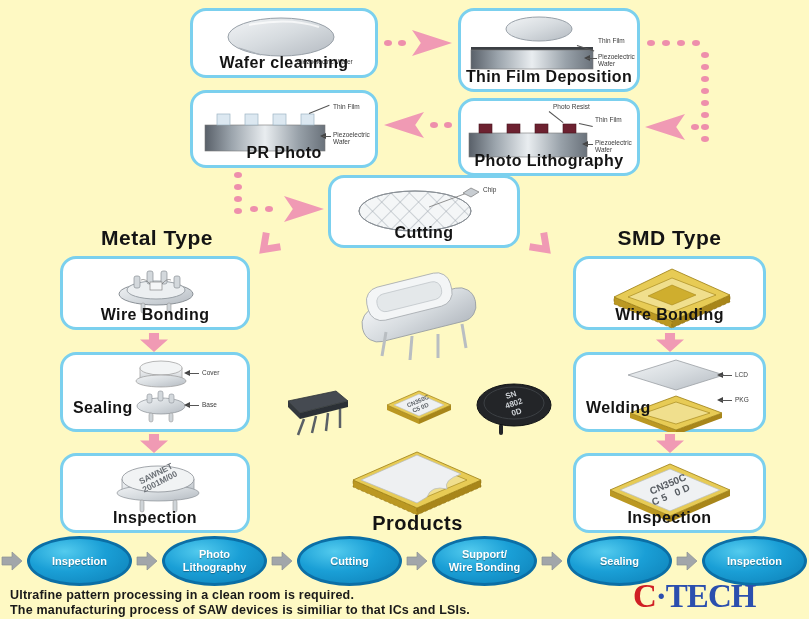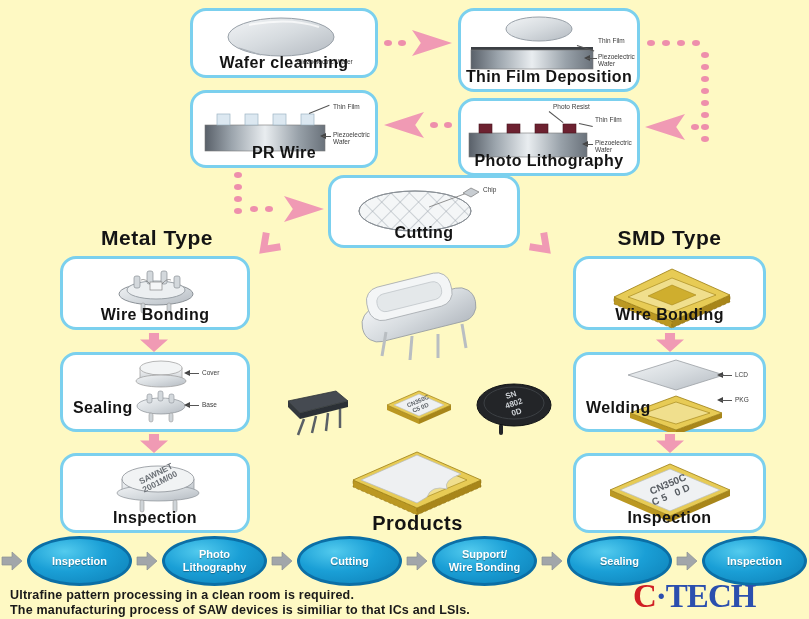--- a/index.html
+++ b/index.html
@@ -121,21 +121,21 @@
           <rect x="44" y="13" width="13" height="11" fill="#dce8f1"></rect>
         <rect x="72" y="13" width="13" height="11" fill="#dce8f1"></rect>
           <rect x="100" y="13" width="13" height="11" fill="#dce8f1"></rect>
       </g>
     </svg>
     <div class="annline" style="left:116px;top:20px;width:22px;transform:rotate(-22deg);"></div>
     <span class="ann" style="left:140px;top:10px;">Thin Film</span>
     <div class="annarrow" style="left:124px;top:40px;"></div>
     <div class="annline" style="left:130px;top:43px;width:8px;"></div>
     <span class="ann wrap" style="left:140px;top:38px;">Piezoelectric Wafer</span>
-    <div class="blabel">PR Wire</div>
+    <div class="blabel">PR Photo</div>
   </div>
 
   <div class="pbox" style="left:328px;top:175px;width:192px;height:73px;">
     <svg class="illus" style="left:14px;top:5px;" width="150" height="50" viewBox="0 0 150 50">
       <ellipse cx="70" cy="28" rx="56" ry="20" fill="#f4f6f7" stroke="#8a9096"></ellipse>
       <ellipse cx="70" cy="28" rx="56" ry="20" fill="url(#hatch)" stroke="#8a9096"></ellipse>
       <line x1="122" y1="10" x2="84" y2="24" stroke="#777" stroke-width=".8"></line>
       <polygon points="118,10 126,5 134,9 126,14" fill="#c8cdd2" stroke="#777" stroke-width=".7"></polygon>
     </svg>
     <span class="ann" style="left:152px;top:8px;">Chip</span>

